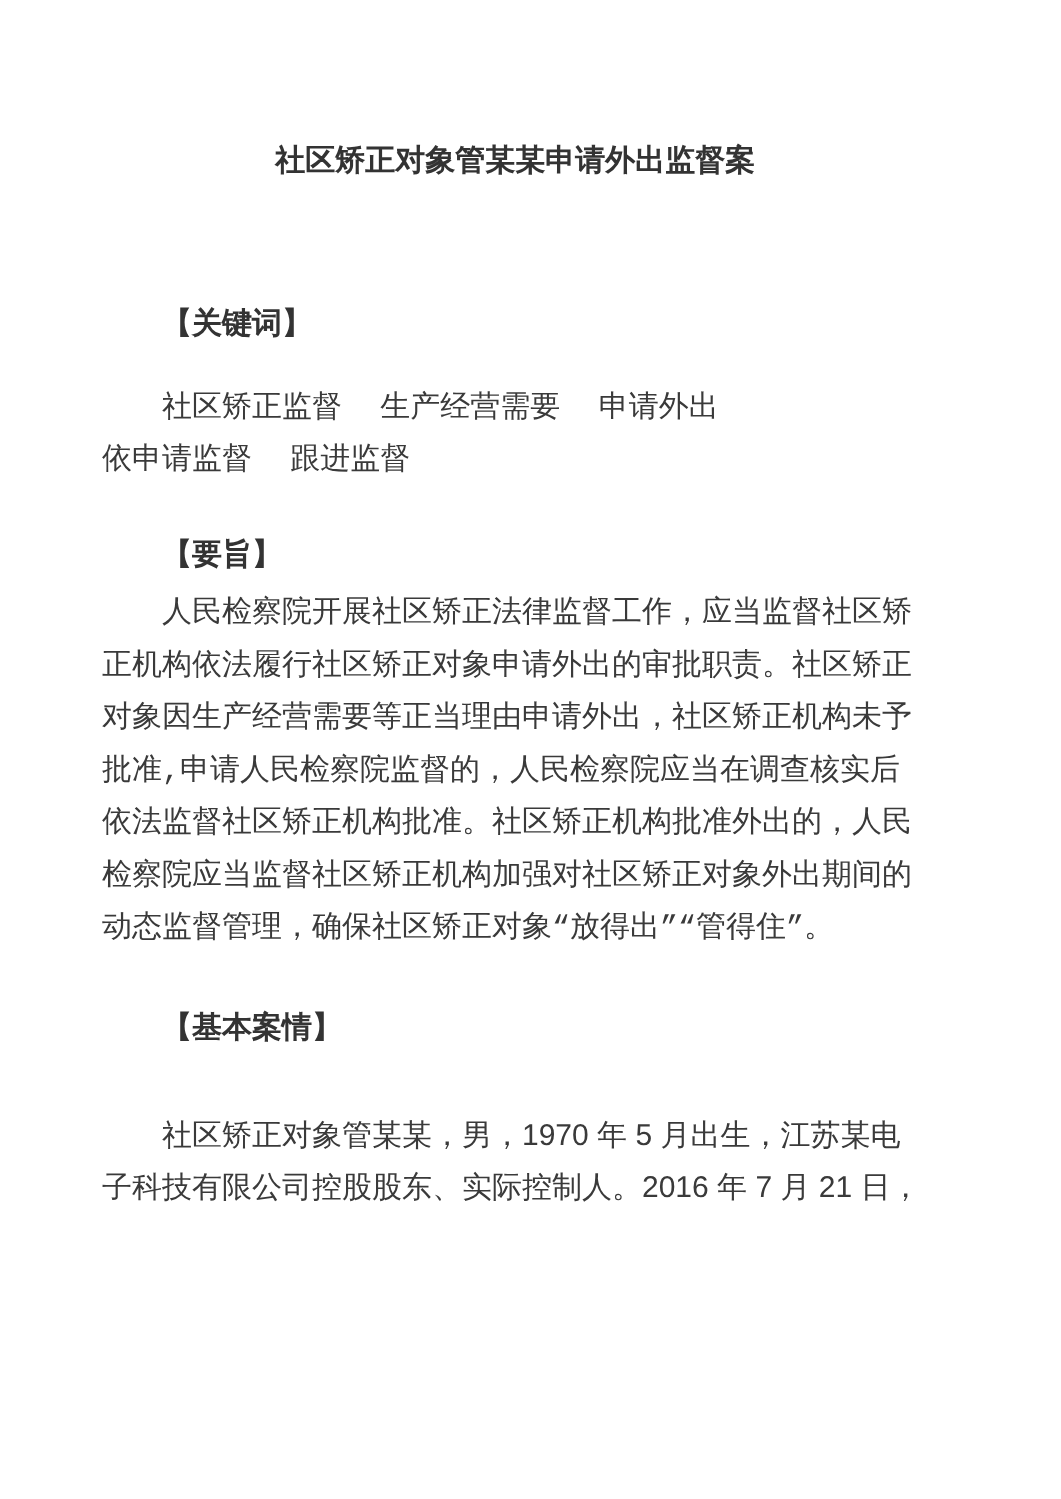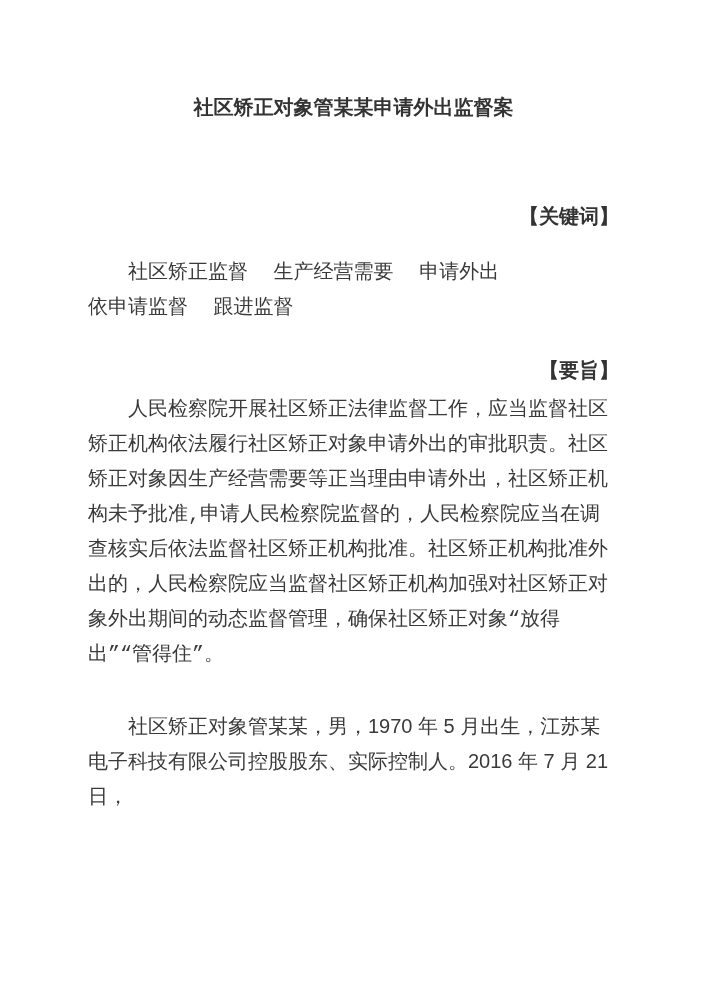--- a/index.html
+++ b/index.html
@@ -5,21 +5,21 @@
     html, body {
       margin: 0;
       padding: 0;
       background: #ffffff;
     }
     .page {
       position: relative;
       width: 707px;
       height: 999px;
       box-sizing: border-box;
-      padding: 90px 88px 0 88px;
+      padding: 90px 88px 0 68px;
       background: #ffffff;
       overflow: hidden;
       font-family: "Liberation Sans", sans-serif;
       font-size: 20px;
       line-height: 35px;
       color: #3a3a3a;
       -webkit-font-smoothing: antialiased;
     }
     .doc-title {
       text-align: center;
@@ -32,21 +32,20 @@
       text-align: center;
       margin: 20px 0 0 0;
       color: #3f3f3f;
     }
     .sec-heading {
       font-weight: 700;
       color: #333333;
       text-indent: 2em;
       margin: 0;
       font-size: 20px;
-      text-align: right;
     }
     .h-keywords { margin-top: 74px; }
     .h-gist     { margin-top: 29px; }
     .h-facts    { margin-top: 31px; }
     .para {
       margin: 0;
       text-indent: 2em;
       text-align: left;
       letter-spacing: 0;
     }
@@ -76,16 +75,17 @@
     <span class="keyword-item">生产经营需要</span>
     <span class="keyword-item">申请外出</span>
     <span class="keyword-item">依申请监督</span>
     <span class="keyword-item">跟进监督</span>
   </p>
 
   <h2 class="sec-heading h-gist">【要旨】</h2>
 
   <p class="para p-gist">人民检察院开展社区矫正法律监督工作，应当监督社区矫正机构依法履行社区矫正对象申请外出的审批职责。社区矫正对象因生产经营需要等正当理由申请外出，社区矫正机构未予批准,申请人民检察院监督的，人民检察院应当在调查核实后依法监督社区矫正机构批准。社区矫正机构批准外出的，人民检察院应当监督社区矫正机构加强对社区矫正对象外出期间的动态监督管理，确保社区矫正对象“放得出”“管得住”。</p>
 
+  <h2 class="sec-heading h-facts">【基本案情】</h2>
 
   <p class="para p-facts">社区矫正对象管某某，男，1970 年 5 月出生，江苏某电子科技有限公司控股股东、实际控制人。2016 年 7 月 21 日，</p>
 
 </div>
 
 </body></html>

